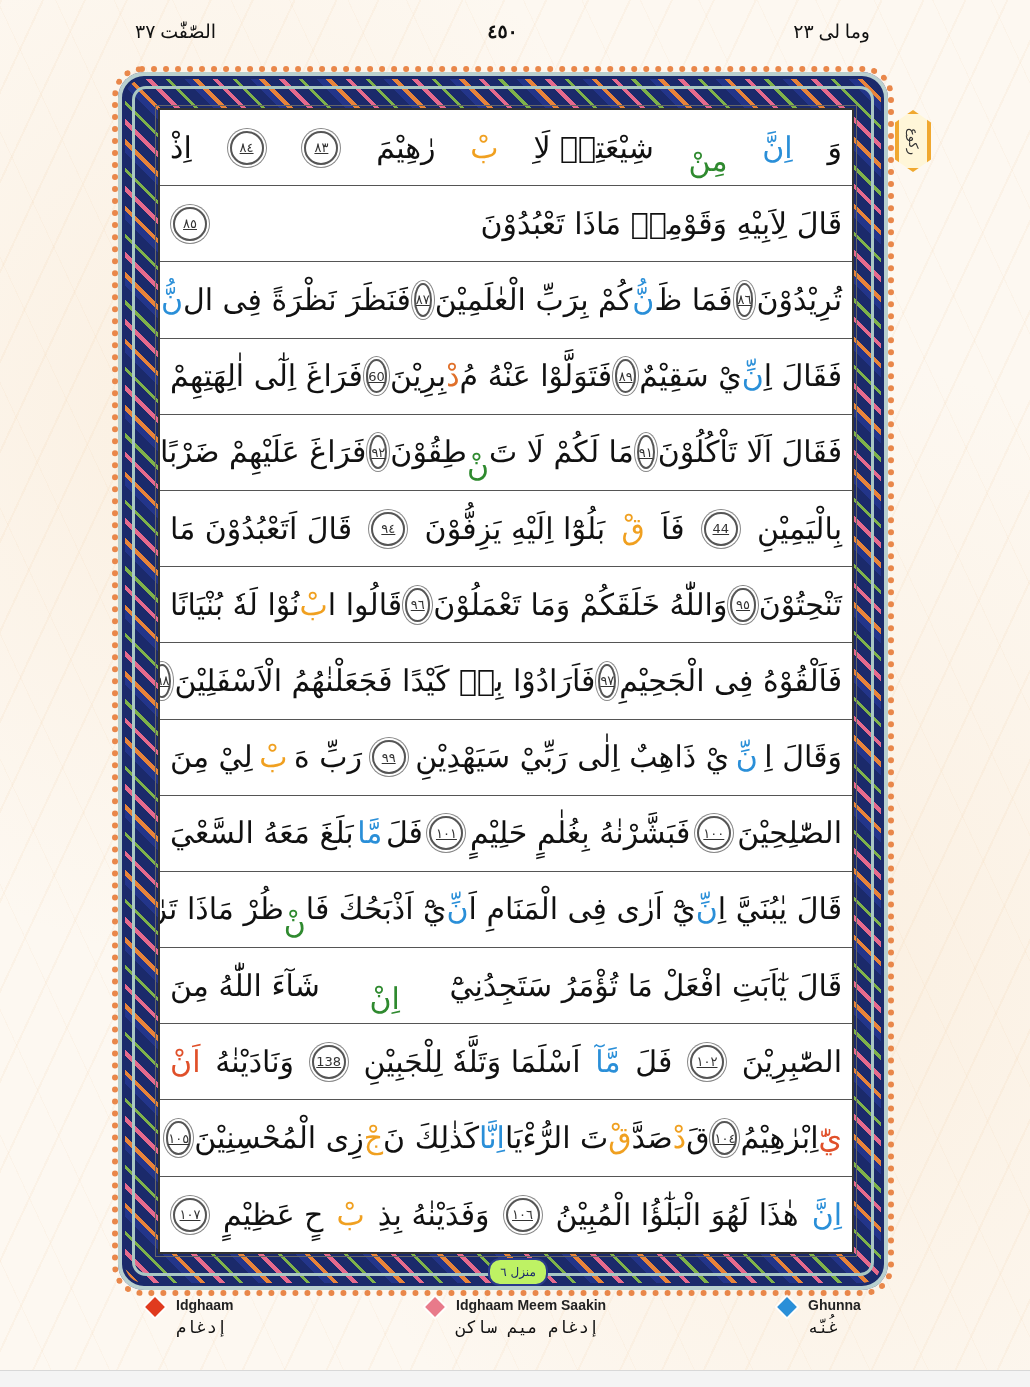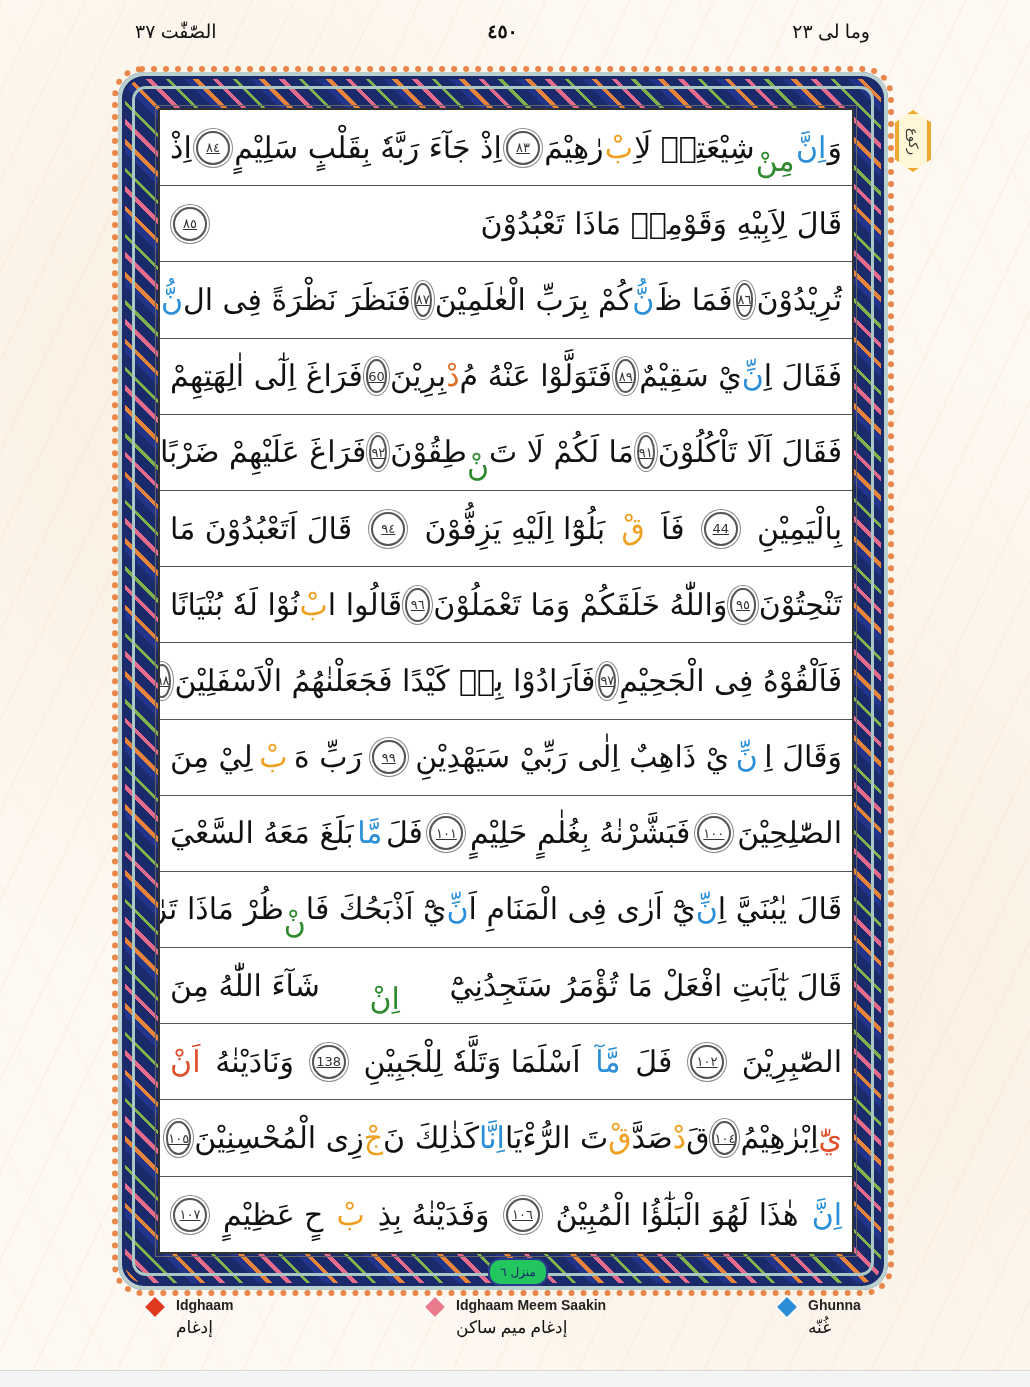--- a/index.html
+++ b/index.html
@@ -10,21 +10,21 @@
       radial-gradient(ellipse at 80% 70%, rgba(240,200,150,0.18) 0, rgba(255,255,255,0) 45%),
       repeating-linear-gradient(115deg, rgba(235,190,140,0.10) 0 2px, rgba(255,255,255,0) 2px 38px),
       repeating-linear-gradient(65deg, rgba(235,190,140,0.08) 0 1px, rgba(255,255,255,0) 1px 53px),
       #fdf8f1;
     font-family:"DejaVu Sans", sans-serif;
   }
   .bottom-strip{position:absolute;left:0;right:0;top:1370px;height:17px;background:#f4f4f4;border-top:1px solid #d8d8d8;}
 
   
   .header{position:absolute;top:20px;left:135px;width:735px;height:40px;}
-  .header .hdr{position:absolute;top:0;font-family:Liberation Sans, sans-serif;font-size:19px;color:#111;direction:rtl;white-space:nowrap;}
+  .header .hdr{position:absolute;top:0;font-family:Liberation Serif, serif;font-size:19px;color:#111;direction:rtl;white-space:nowrap;}
   .hdr-right{right:0;}
   .hdr-center{left:50%;transform:translateX(-50%);font-weight:bold;}
   .hdr-left{left:0;}
 
   
   .frame{
     position:absolute;left:118px;top:72px;width:770px;height:1218px;
     border-radius:26px;
     background:
       repeating-linear-gradient(45deg, #1b2a6b 0 10px, #23358a 10px 16px, #e8833a 16px 20px, #1b2a6b 20px 30px, #e66a8c 30px 34px, #1b2a6b 34px 44px, #7fb24a 44px 47px),
@@ -71,30 +71,30 @@
     position:absolute;left:895px;top:110px;width:36px;height:62px;
     background:#fff6d8;border:4px solid #f0a830;box-sizing:border-box;
     clip-path:polygon(50% 0,100% 20%,100% 80%,50% 100%,0 80%,0 20%);
     display:flex;align-items:center;justify-content:center;
     font-family:"DejaVu Serif", serif;font-size:13px;color:#333;writing-mode:vertical-rl;
   }
 
   
   .manzil{
     position:absolute;left:488px;top:1258px;width:56px;height:24px;border-radius:12px;
-    background:#22c55e;border:2px solid #2a3b8a;display:flex;align-items:center;justify-content:center;
+    background:#bef264;border:2px solid #2a3b8a;display:flex;align-items:center;justify-content:center;
     font-family:"DejaVu Serif", serif;font-size:12px;color:#1b2a6b;
   }
 
   
   .legend{position:absolute;top:1297px;left:0;width:878px;height:60px;}
   .leg-item{position:absolute;top:0;}
   .diamond{position:absolute;left:0;top:3px;width:14px;height:14px;transform:rotate(45deg);box-shadow:0 0 0 2px rgba(255,255,255,0.8);}
   .leg-en{position:absolute;left:28px;top:0;font-family:"Liberation Sans", sans-serif;font-weight:bold;font-size:14px;color:#222;white-space:nowrap;}
-  .leg-ar{position:absolute;left:28px;top:20px;font-family:Liberation Serif, serif;font-size:17px;color:#111;direction:rtl;white-space:nowrap;}
+  .leg-ar{position:absolute;left:28px;top:20px;font-family:Liberation Mono, monospace;font-size:17px;color:#111;direction:rtl;white-space:nowrap;}
 </style>
 </head>
 <body>
 
 <div class="header">
   <span class="hdr hdr-right">وما لی ٢٣</span>
   <span class="hdr hdr-center">٤٥٠</span>
   <span class="hdr hdr-left">الصّٰفّٰت ٣٧</span>
 </div>
 
@@ -104,21 +104,20 @@
 
 <div class="panel" id="panel">
     <div class="row">
       <span class="seg">وَ</span>
       <span class="seg c-ghunna">اِنَّ</span>
       <span class="seg c-idghaam">مِنْ</span>
       <span class="seg">شِيْعَتِهٖ لَاِ</span>
       <span class="seg c-qalqala">بْ</span>
       <span class="seg">رٰهِيْمَ</span>
       <span class="ayah">٨٣</span>
-      <span class="seg">اِذْ جَآءَ رَبَّهٗ بِقَلْبٍ سَلِيْمٍ</span>
       <span class="ayah">٨٤</span>
       <span class="seg">اِذْ</span>
     </div>
     <div class="row">
       <span class="seg">قَالَ لِاَبِيْهِ وَقَوْمِهٖ مَاذَا تَعْبُدُوْنَ</span>
       <span class="ayah">٨٥</span>
     </div>
     <div class="row">
       <span class="seg">تُرِيْدُوْنَ</span>
       <span class="ayah">٨٦</span>

